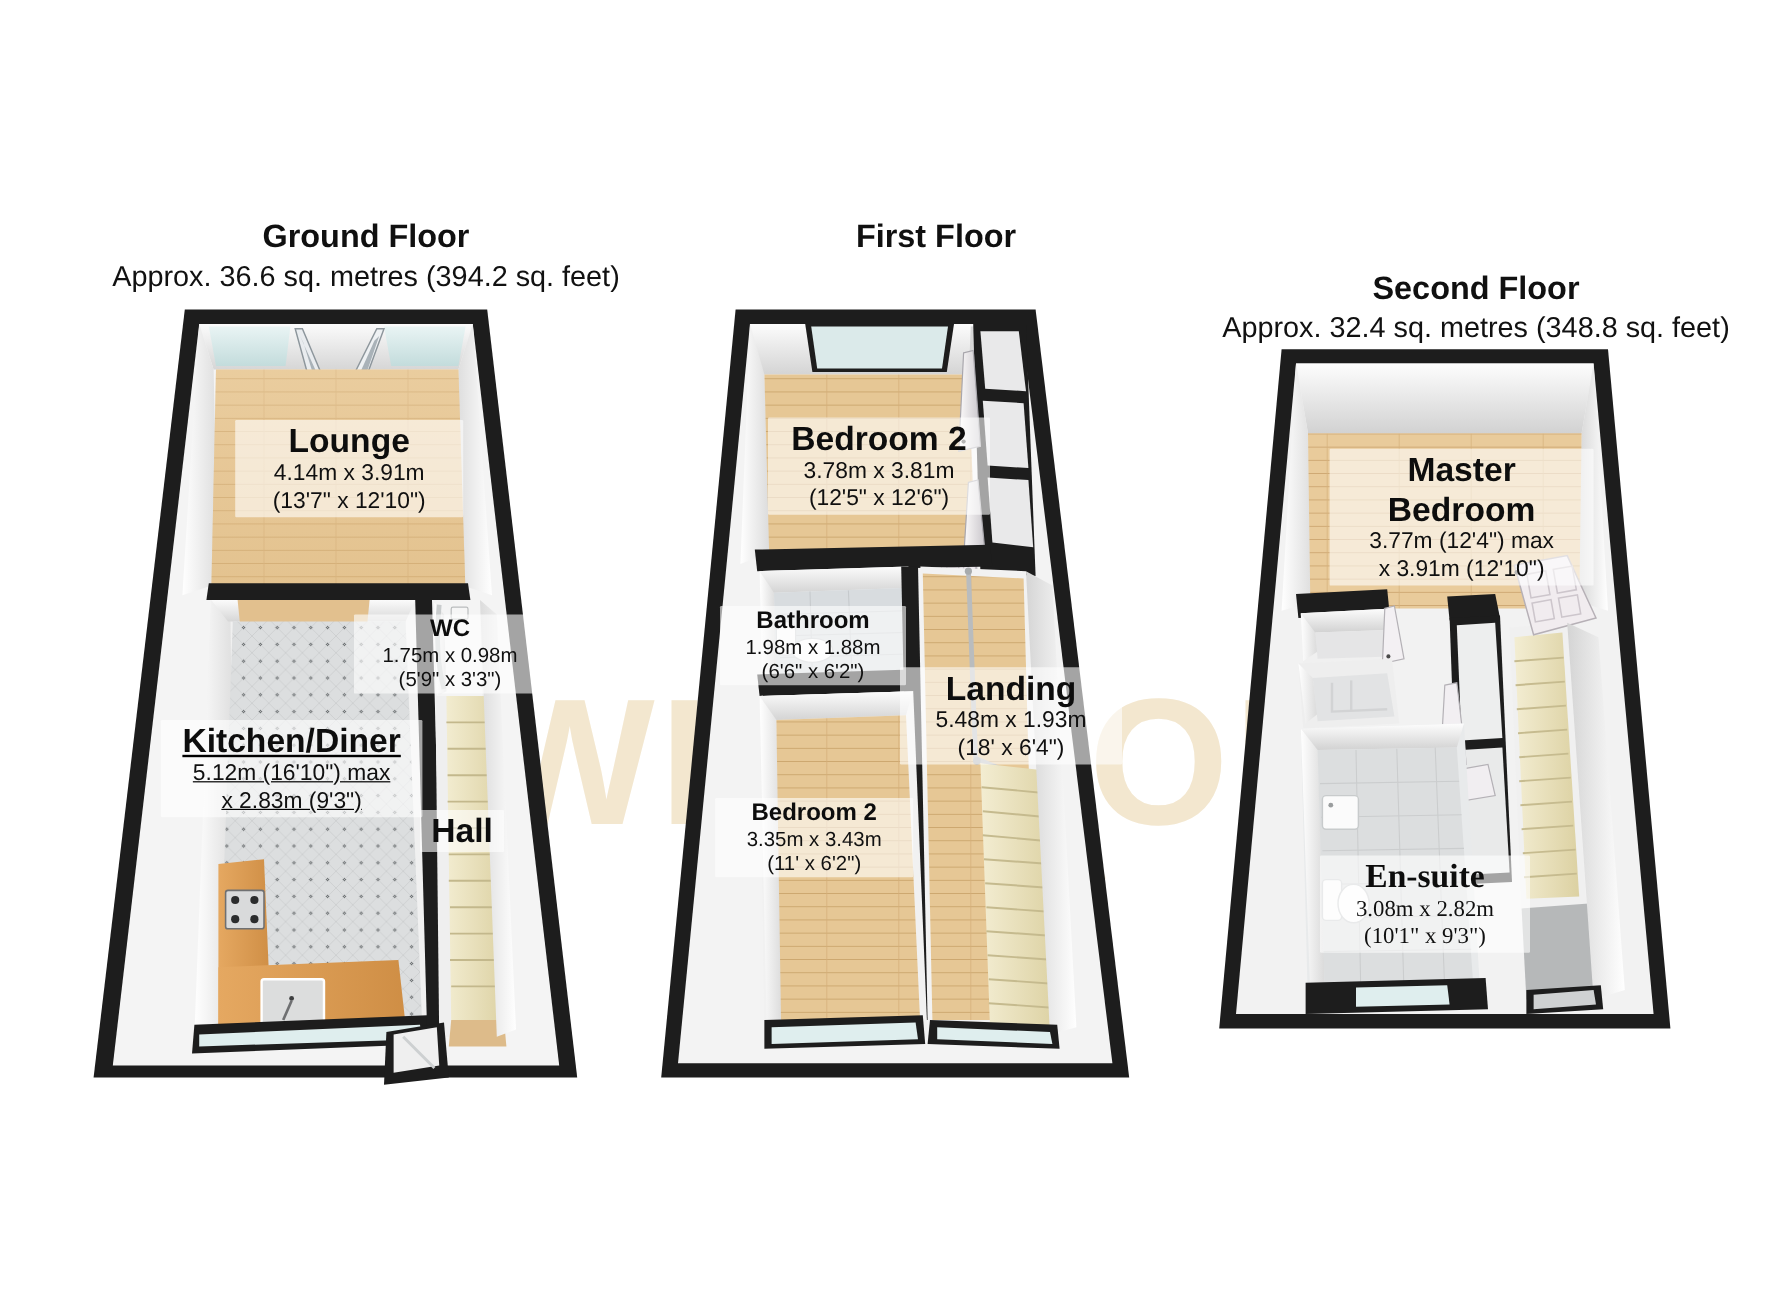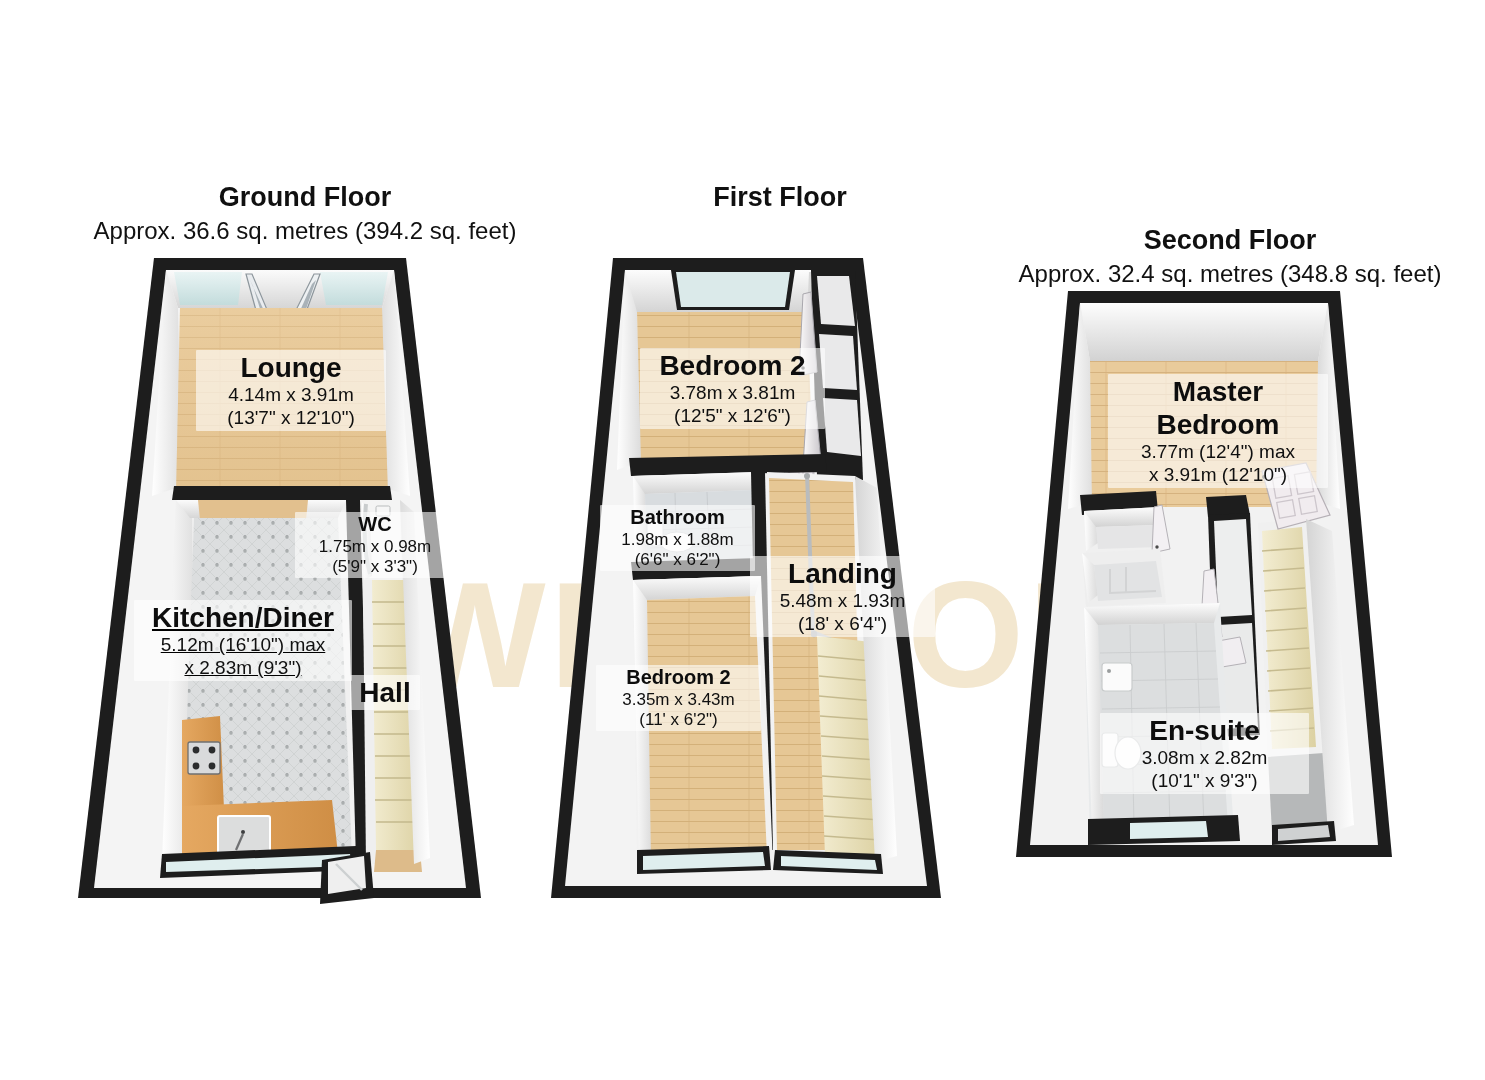--- a/index.html
+++ b/index.html
@@ -544,20 +544,20 @@
     </svg>
   </div>
 
   <div class="room-label" style="left:1108px; top:374px; width:220px;">
     <div class="room-name">Master</div>
     <div class="room-name">Bedroom</div>
     <div class="room-dim">3.77m (12'4") max</div>
     <div class="room-dim">x 3.91m (12'10")</div>
   </div>
 
-  <div class="room-label" style="left:1100px; top:713px; width:209px;">
+  <div class="room-label" style="left:1100px; top:713px; width:175px;font-family:Liberation Serif, serif;">
     <div class="room-name">En-suite</div>
     <div class="room-dim">3.08m x 2.82m</div>
     <div class="room-dim">(10'1" x 9'3")</div>
   </div>
 
 
 </div>
 
 </body></html>

